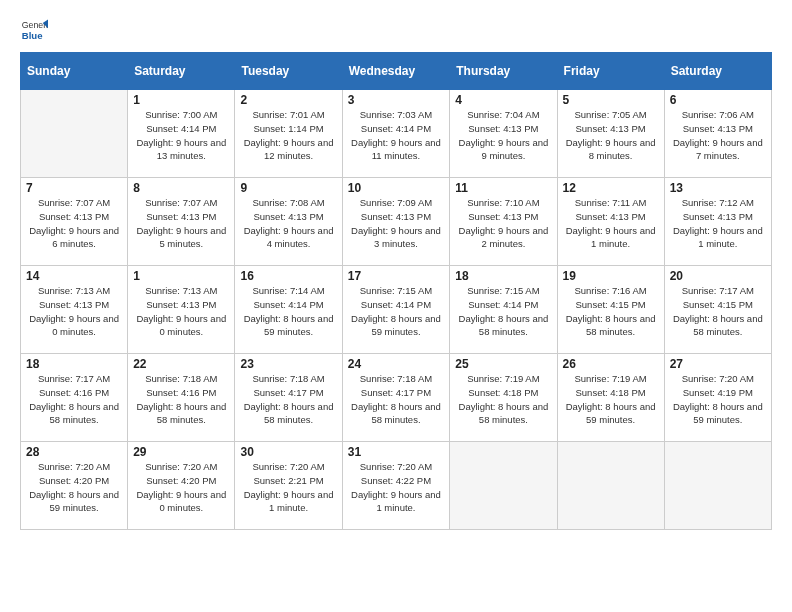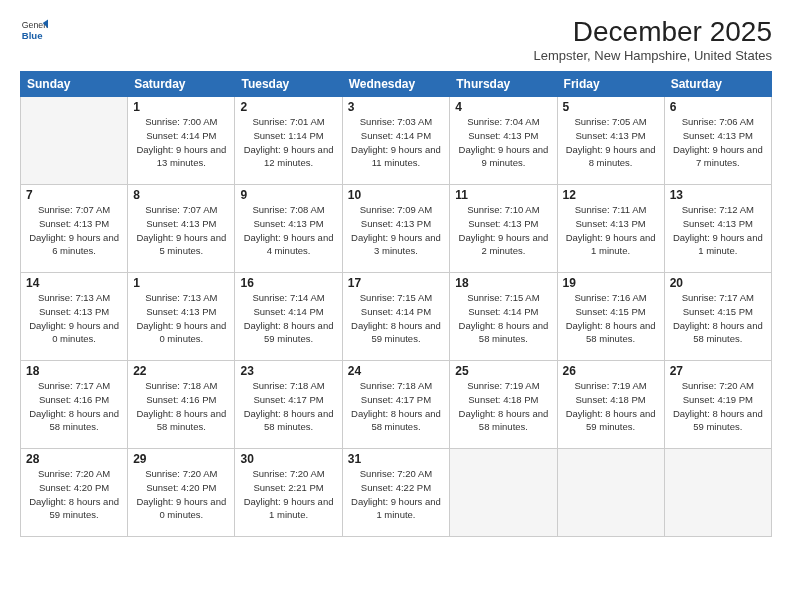--- a/index.html
+++ b/index.html
@@ -46,21 +46,21 @@
     .calendar {
       width: 100%;
       border-collapse: collapse;
       border: 1px solid #ccc;
     }
     .calendar th {
       background: #2a6db5;
       color: #fff;
       font-size: 12px;
       font-weight: 600;
-      padding: 5px 6px;
+      padding: 11px 6px;
       text-align: left;
       border: 1px solid #2a6db5;
     }
     .calendar td {
       vertical-align: top;
       border: 1px solid #ccc;
       padding: 3px 5px;
       width: 108px;
       height: 88px;
       background: #fff;
@@ -87,24 +87,20 @@
 
 <div class="page">
   <div class="header">
     <div class="logo">
       <svg class="logo-icon" viewBox="0 0 32 32">
         <text x="2" y="14" font-size="10" font-family="Arial" fill="#333">General</text>
         <text x="2" y="26" font-size="11" font-family="Arial" fill="#1a5fa8" font-weight="bold">Blue</text>
         <polygon points="26,8 32,4 32,14" fill="#1a5fa8"></polygon>
       </svg>
     </div>
-    <div class="title-section">
-      <div class="month-title">December 2025</div>
-      <div class="location">Lempster, New Hampshire, United States</div>
-    </div>
   </div>
 
   <table class="calendar">
     <thead>
       <tr>
       <th>Sunday</th>
           <th>Saturday</th>
           <th>Tuesday</th>
           <th>Wednesday</th>
           <th>Thursday</th>

